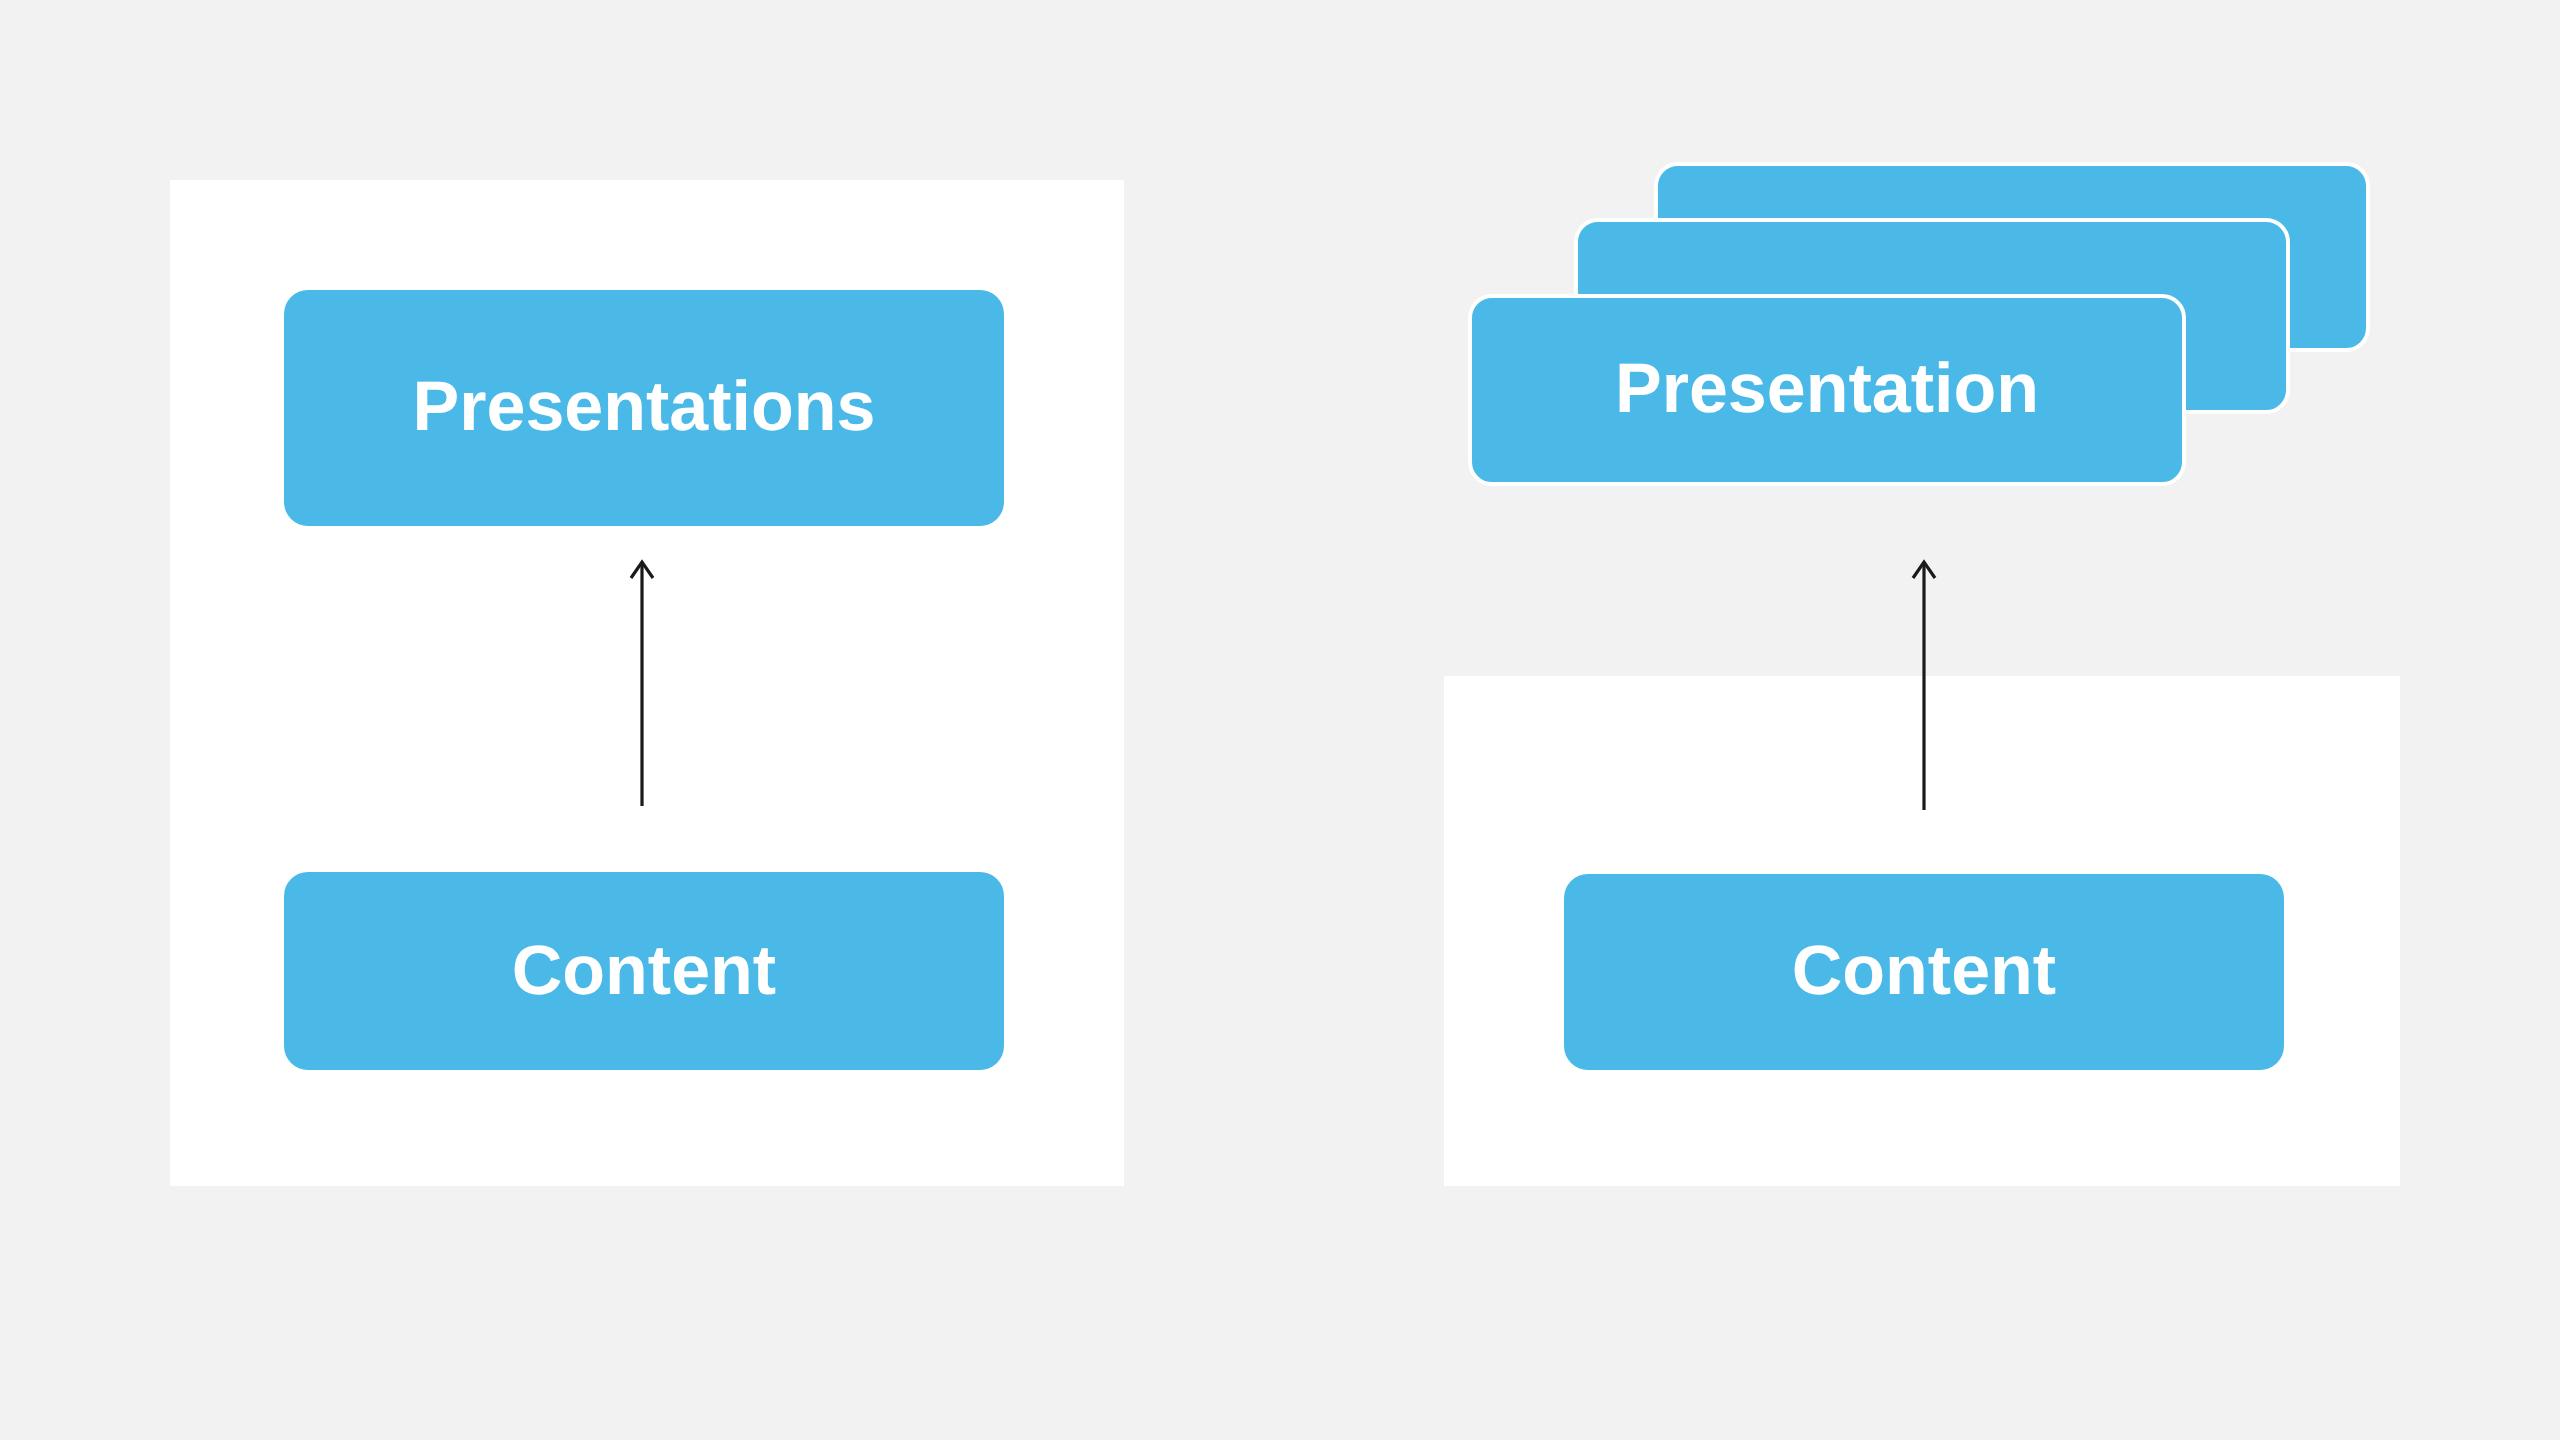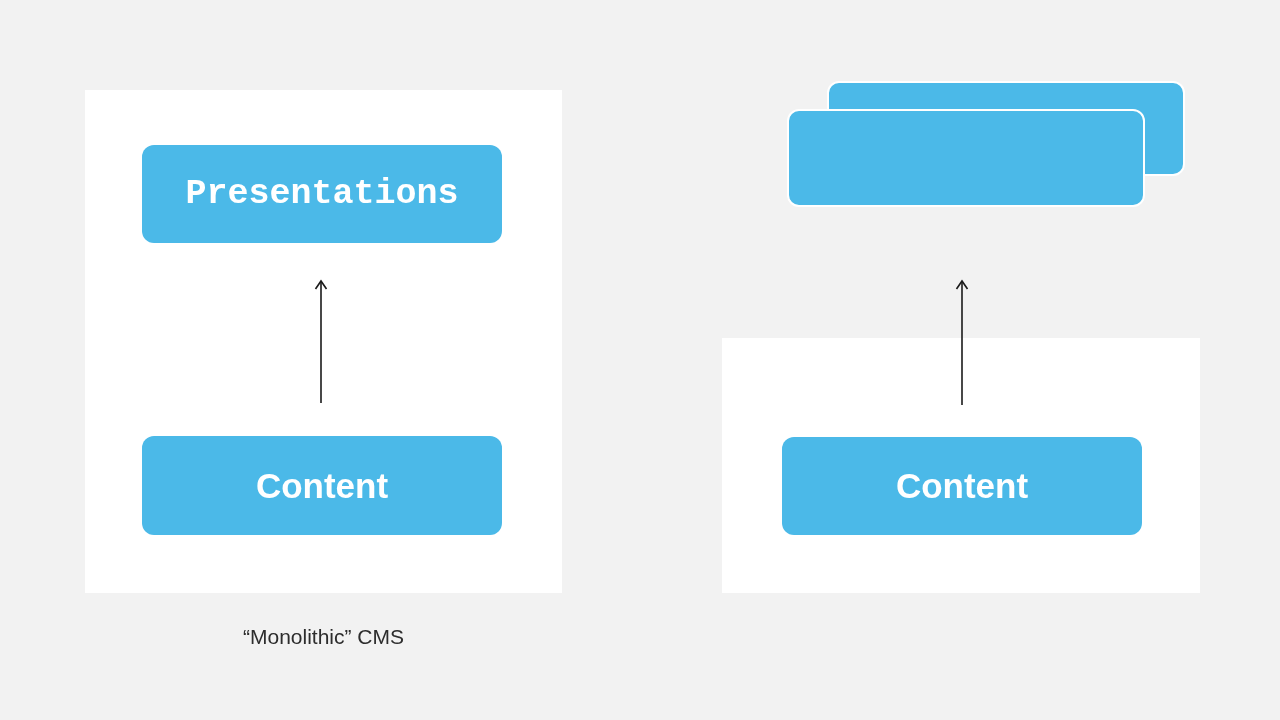--- a/index.html
+++ b/index.html
@@ -27,21 +27,21 @@
     background: var(--accent, #4bb9e8);
     border-radius: 12px;
     display: flex;
     align-items: center;
     justify-content: center;
     color: #ffffff;
     font-size: 35px;
     font-weight: bold;
     z-index: 2;
   }
-  .node-presentations { left: 142px; top: 145px; width: 360px; height: 98px; font-family: Liberation Mono, monospace; }
+  .node-presentations { left: 142px; top: 145px; width: 360px; height: 118px; }
   .node-content-l     { left: 142px; top: 436px; width: 360px; height: 99px; }
   .node-content-r     { left: 782px; top: 437px; width: 360px; height: 98px; }
 
   .card {
     position: absolute;
     background: var(--accent, #4bb9e8);
     border: 2px solid var(--card-border, #ffffff);
     border-radius: 12px;
     box-sizing: border-box;
     display: flex;
@@ -88,24 +88,26 @@
 
   <svg class="arrow arrow-left" width="18" height="128" viewBox="0 0 18 128">
     <path d="M9 5 L9 126" stroke="currentColor" stroke-width="1.6" fill="none"></path>
     <path d="M3.5 12 L9 4 L14.5 12" stroke="currentColor" stroke-width="1.6" fill="none"></path>
   </svg>
 
   <div class="node node-content-l">
     <span>Content</span>
   </div>
 
-  <div class="caption caption-left">“Monolithic” CMS</div>
 
   <div class="card card-back"></div>
   <div class="card card-middle"></div>
+  <div class="card card-front">
+    <span>Presentation</span>
+  </div>
 
   <svg class="arrow arrow-right" width="18" height="128" viewBox="0 0 18 128">
     <path d="M9 5 L9 128" stroke="currentColor" stroke-width="1.6" fill="none"></path>
     <path d="M3.5 12 L9 4 L14.5 12" stroke="currentColor" stroke-width="1.6" fill="none"></path>
   </svg>
 
   <section class="panel panel-right"></section>
 
   <div class="node node-content-r">
     <span>Content</span>

